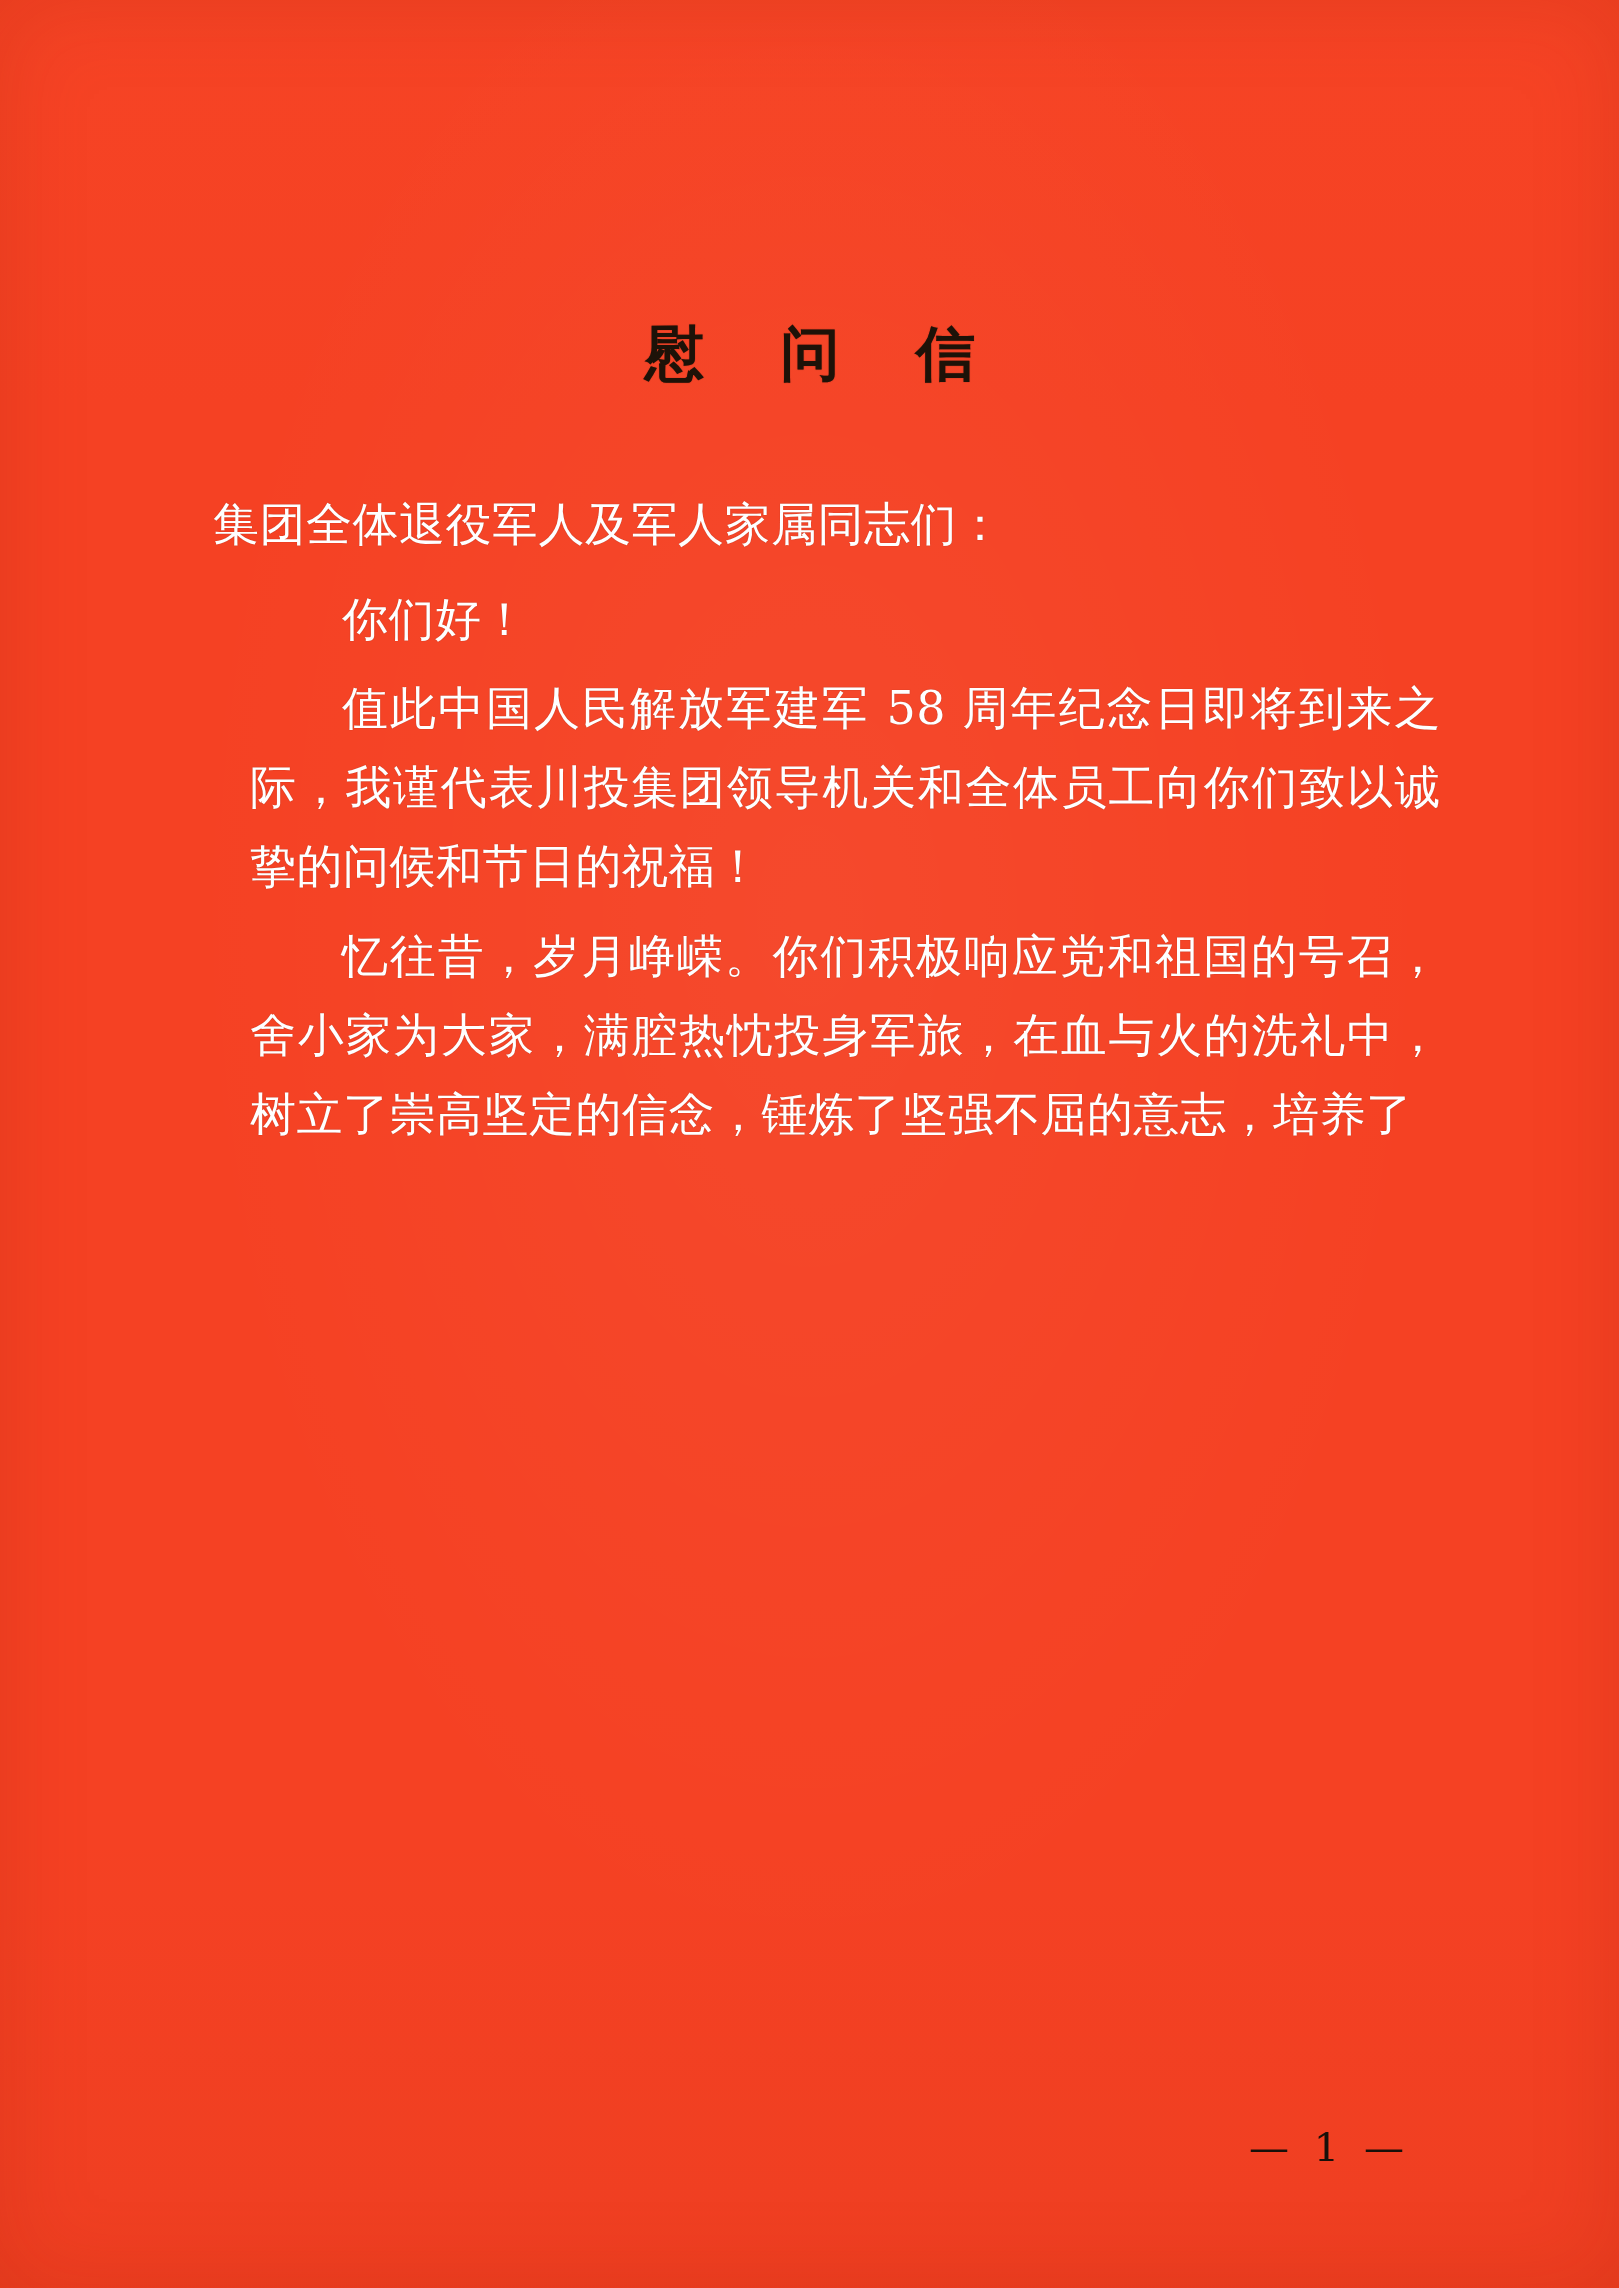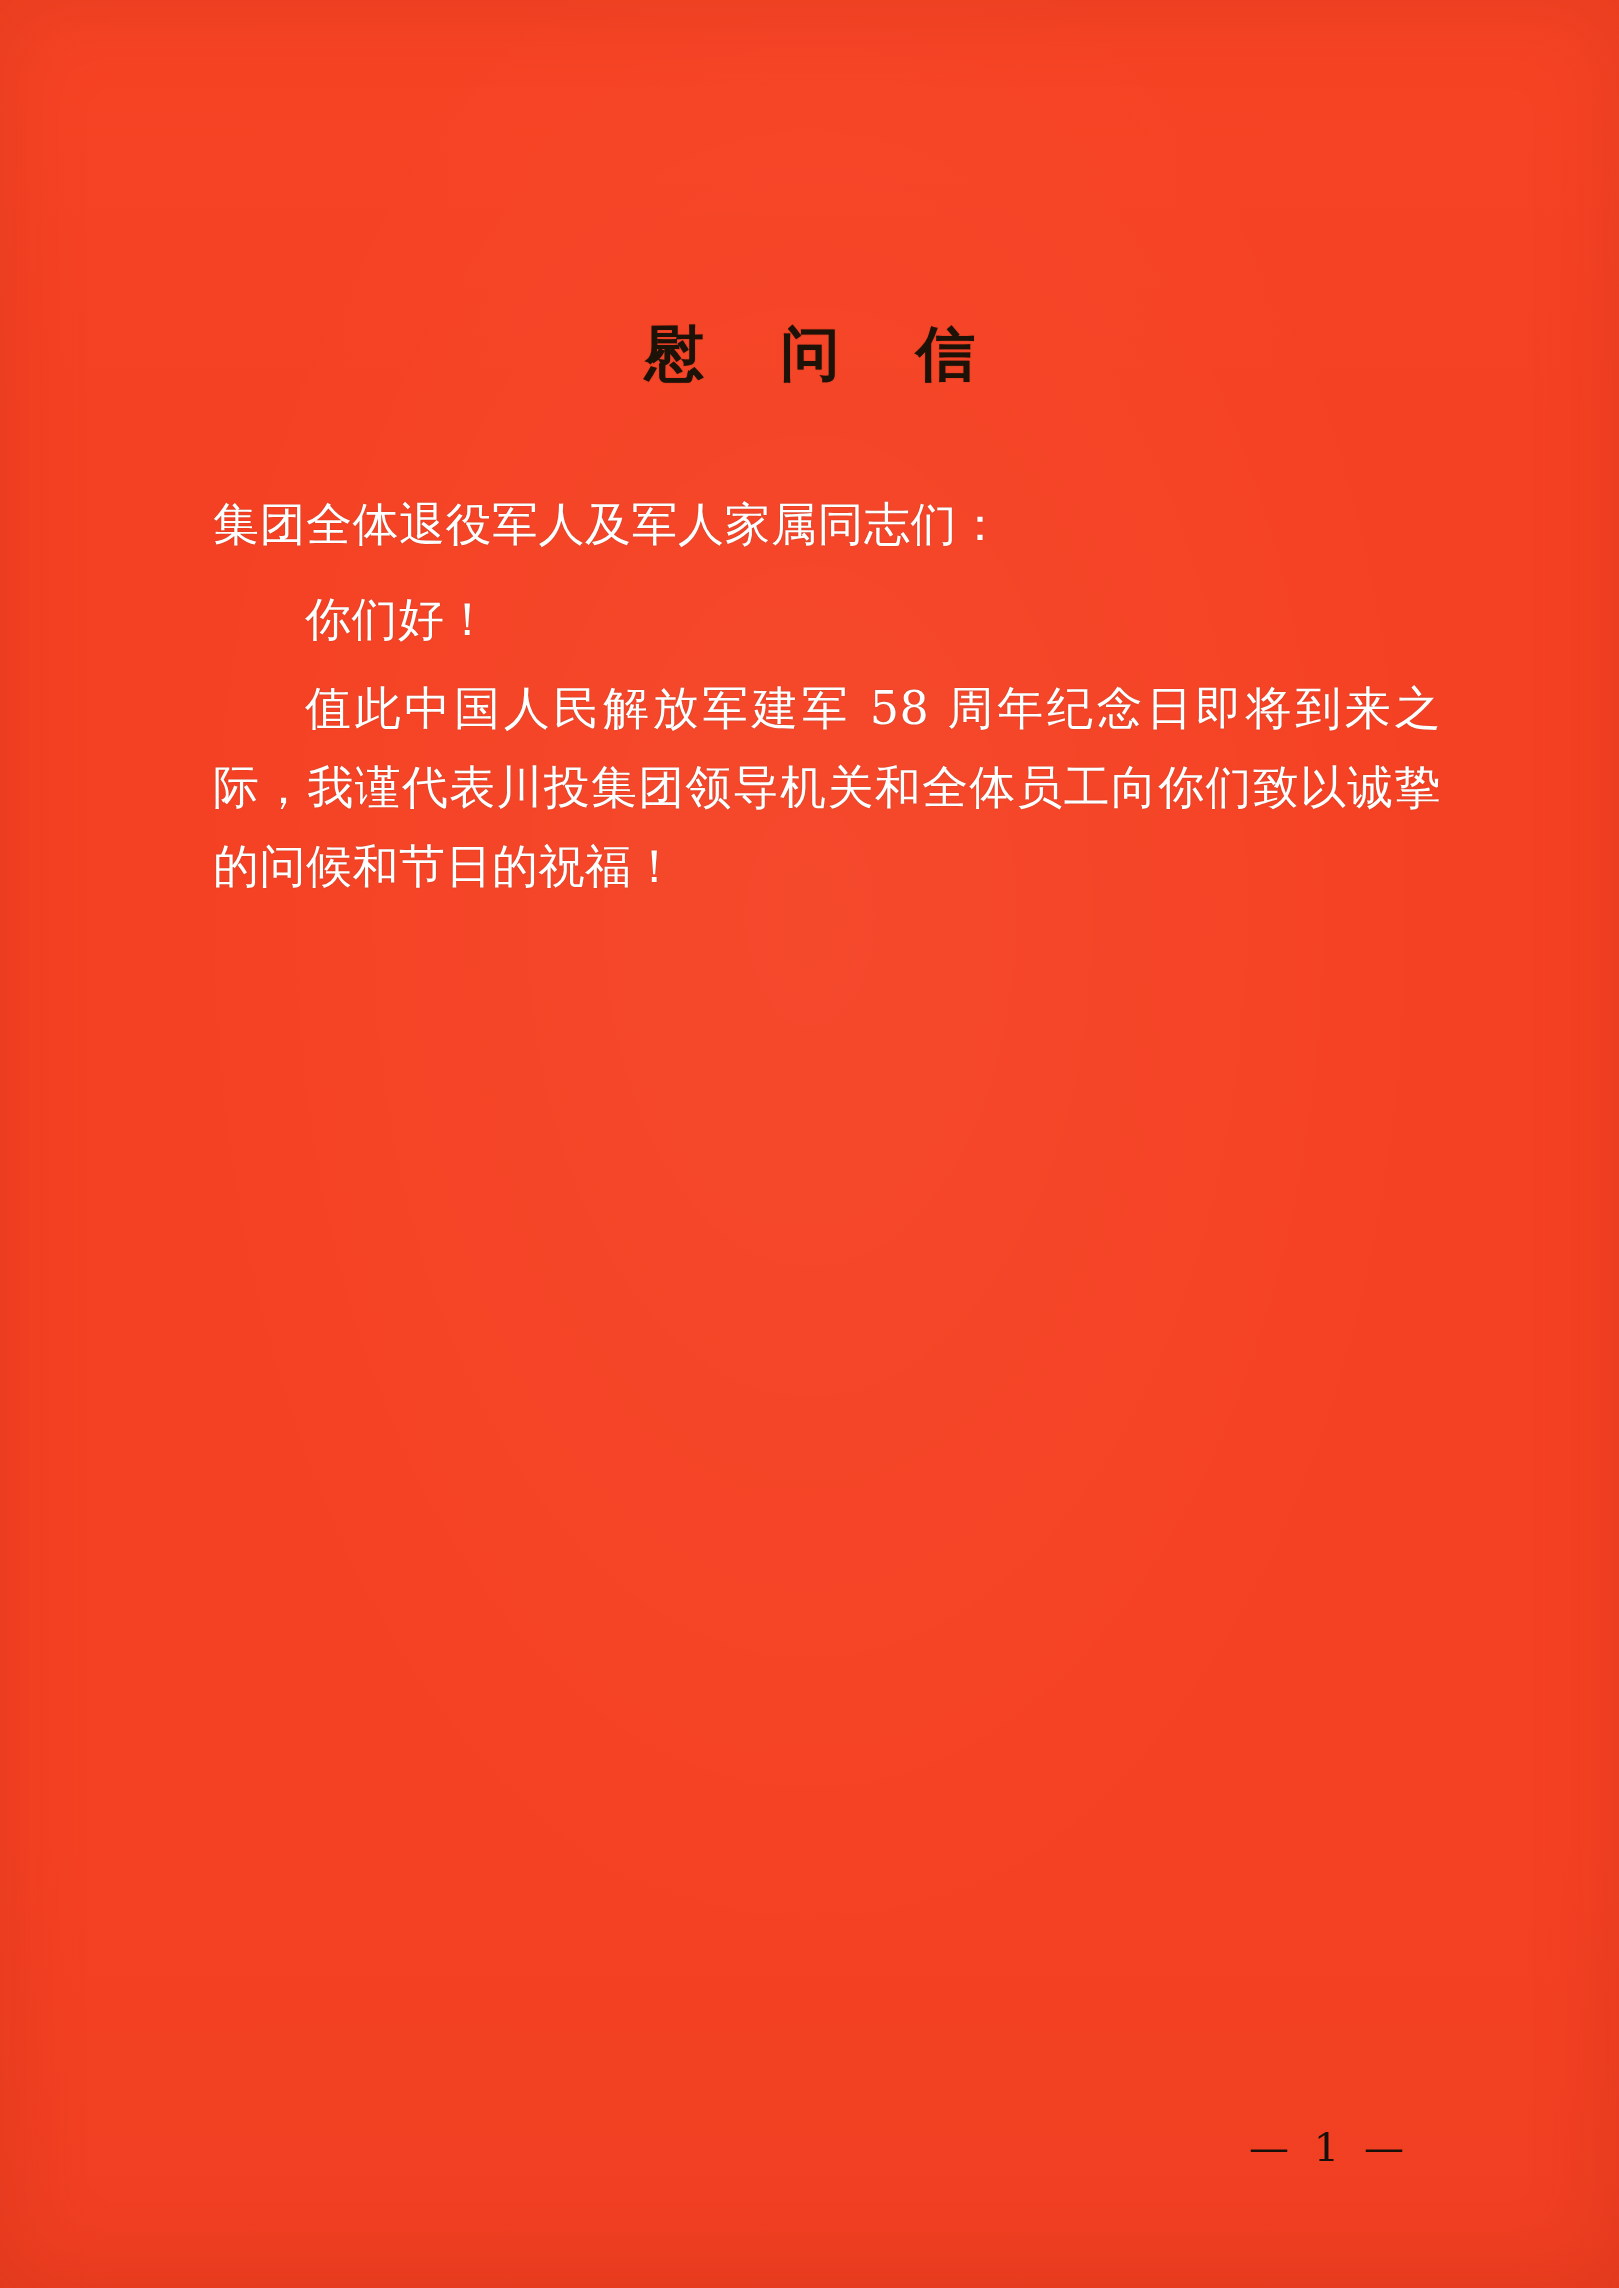--- a/index.html
+++ b/index.html
@@ -53,20 +53,21 @@
     line-height: 1.72;
     color: #ffffff;
     letter-spacing: 0.5px;
     text-align: justify;
     text-justify: inter-ideograph;
     margin: 0 0 10px 0;
     text-shadow: 0 0 1px rgba(20,8,0,0.35);
   }
   .para.indent {
     text-indent: 2em;
+    margin-left: 37px;
   }
   .para.salutation {
     text-indent: 0;
     margin-bottom: 16px;
   }
   .page-number {
     position: absolute;
     right: 210px;
     bottom: 119px;
     font-size: 40px;
@@ -92,20 +93,21 @@
 
   <div class="body-block">
 
     <p class="para salutation">集团全体退役军人及军人家属同志们：</p>
 
     <p class="para indent">你们好！</p>
 
     <p class="para indent">值此中国人民解放军建军 58 周年纪念日即将到来之际，我谨代表川投集团领导机关和全体员工向你们致以诚挚的问候和节日的祝福！</p>
 
 
+    <p class="para indent">忆往昔，岁月峥嵘。你们积极响应党和祖国的号召，舍小家为大家，满腔热忱投身军旅，在血与火的洗礼中，树立了崇高坚定的信念，锤炼了坚强不屈的意志，培养了</p>
 
   </div>
 
   <div class="page-number">— 1 —</div>
 
 </div>
 
 <div class="edge-shadow"></div>
 
 

